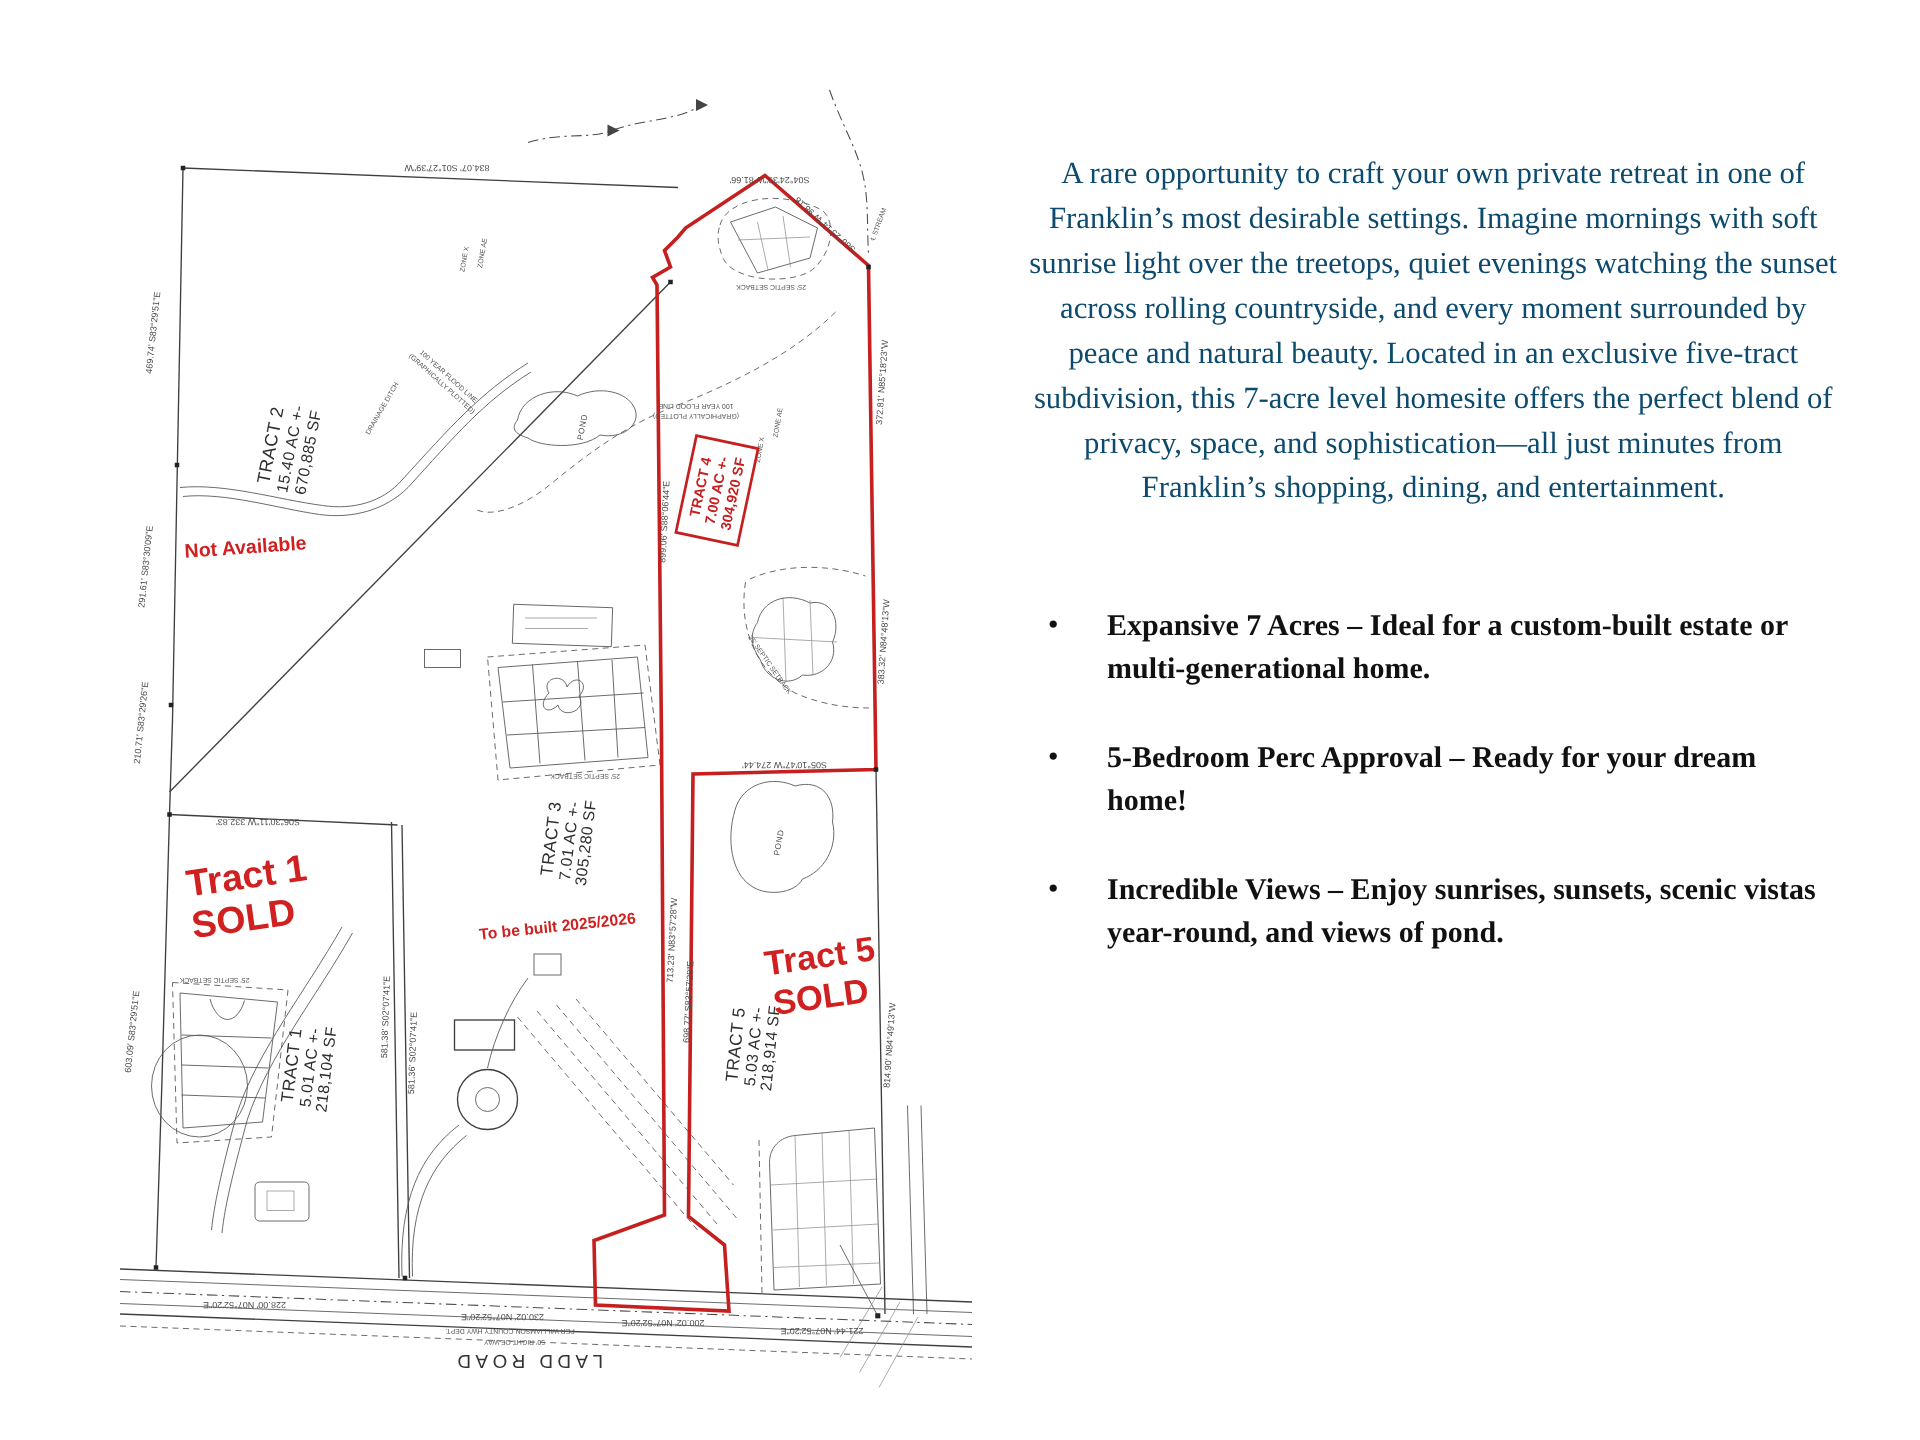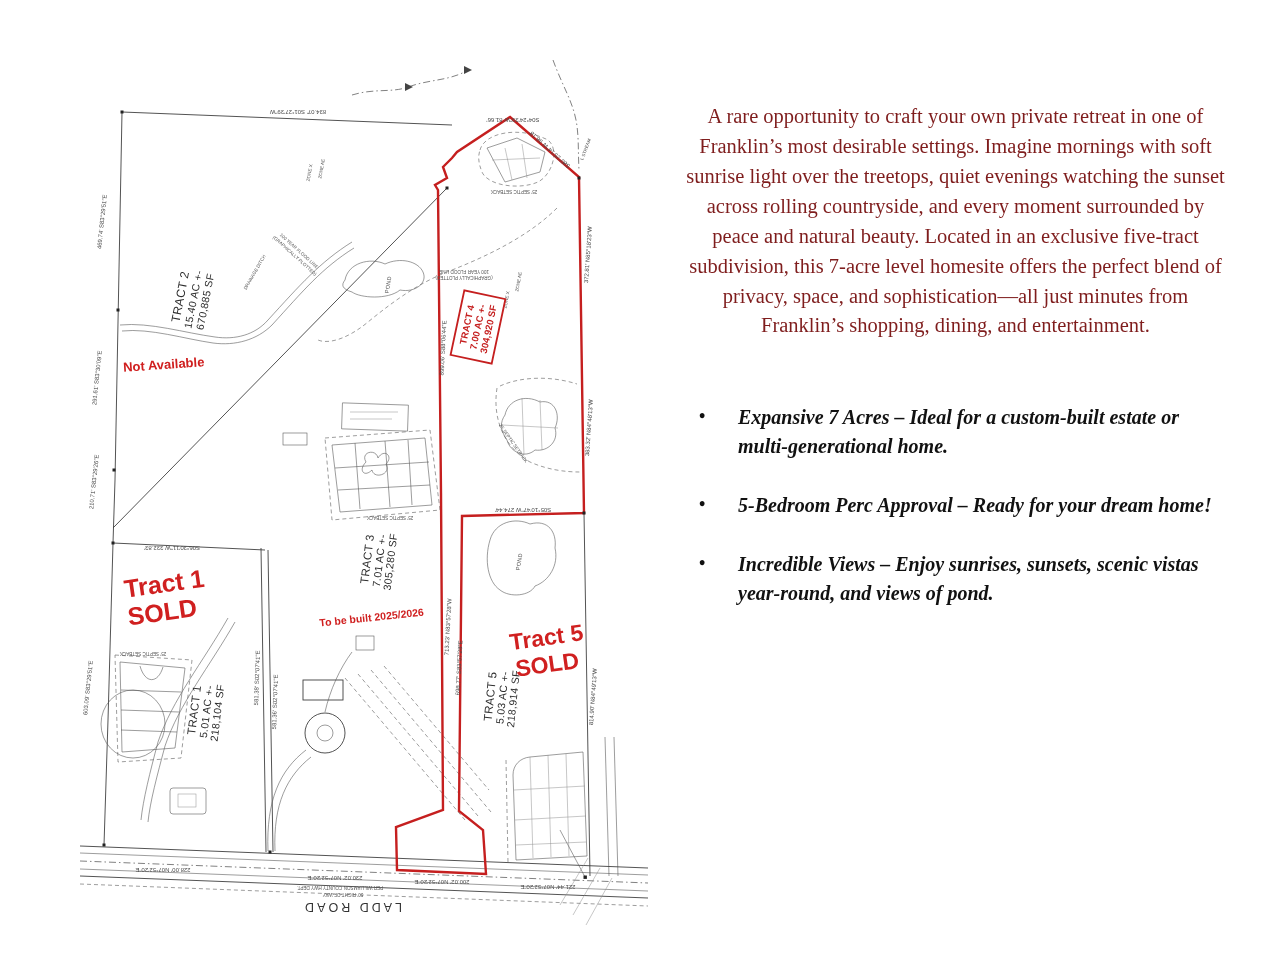--- a/index.html
+++ b/index.html
@@ -1,23 +1,23 @@
 <!DOCTYPE html>
 <html><head>
 <meta charset="utf-8">
 <style>
   html,body{margin:0;padding:0;background:#fff;}
   body{width:1280px;height:960px;position:relative;overflow:hidden;
        font-family:"Liberation Serif",serif;color:#1a1a1a;}
   .map-pane{position:absolute;left:0;top:0;width:672px;height:960px;}
   .text-pane{position:absolute;left:683px;top:0;width:545px;}
-  .intro{margin-top:102px;font-size:20.5px;line-height:1.46;text-align:center;color:#7f1d1d;}
+  .intro{margin-top:102px;font-size:20.5px;line-height:1.46;text-align:center;color:#0c4a6e;}
   .features{list-style:none;margin:62px 0 0 0;padding:0;}
   .features li{position:relative;padding-left:55px;margin-bottom:30px;
-       font-size:20px;font-weight:bold;font-style:italic;line-height:1.45;color:#111;}
+       font-size:20px;font-weight:bold;line-height:1.45;color:#111;}
   .features li::before{content:"\2022";position:absolute;left:16px;top:0;
        font-style:normal;font-size:18px;}
   
   svg text{font-family:"Liberation Sans",sans-serif;}
   .b {stroke:#3f3f3f;stroke-width:.9;fill:none;}
   .b2{stroke:#5a5a5a;stroke-width:.6;fill:none;}
   .dsh{stroke:#5a5a5a;stroke-width:.6;fill:none;stroke-dasharray:4 3;}
   .dd {stroke:#4a4a4a;stroke-width:.7;fill:none;stroke-dasharray:7 3 1.5 3;}
   .fx {stroke:#8f8f8f;stroke-width:.5;fill:none;}
   .red{stroke:#c51f1f;stroke-width:2.4;fill:none;stroke-linejoin:miter;}

